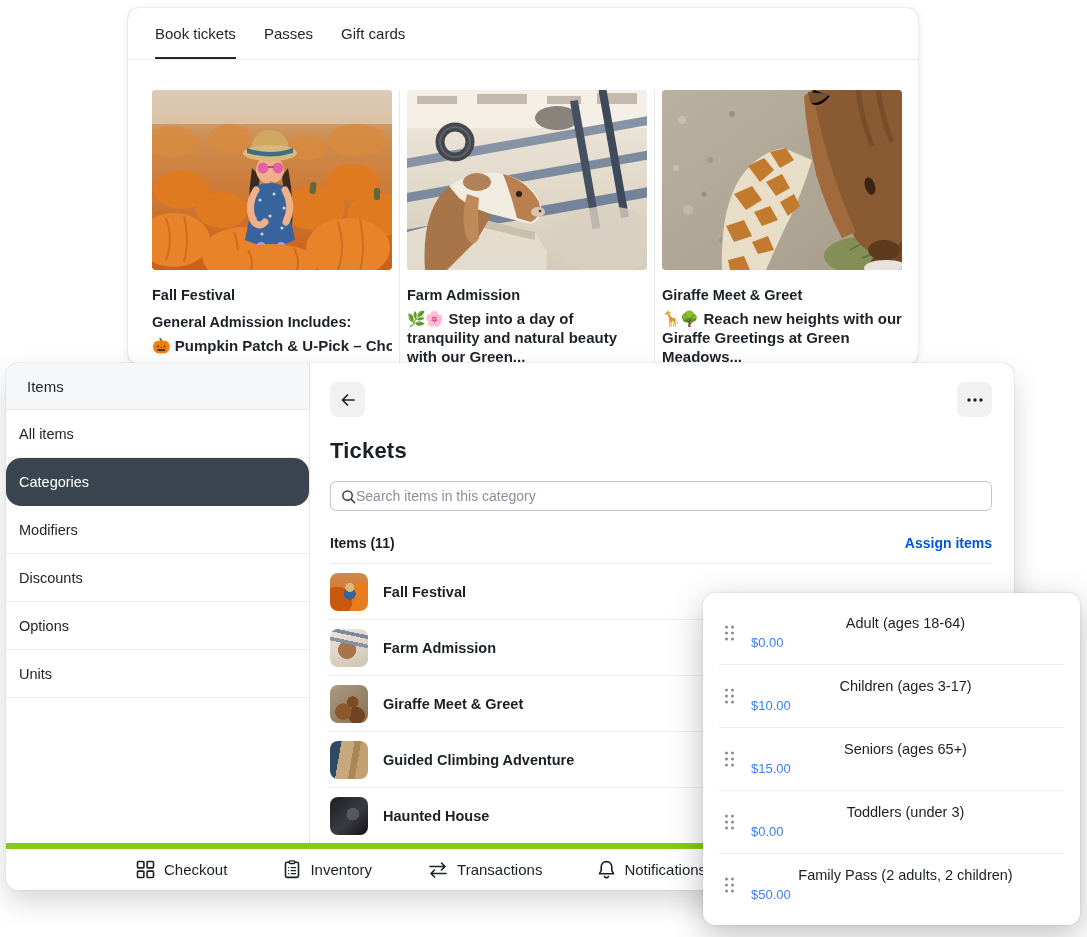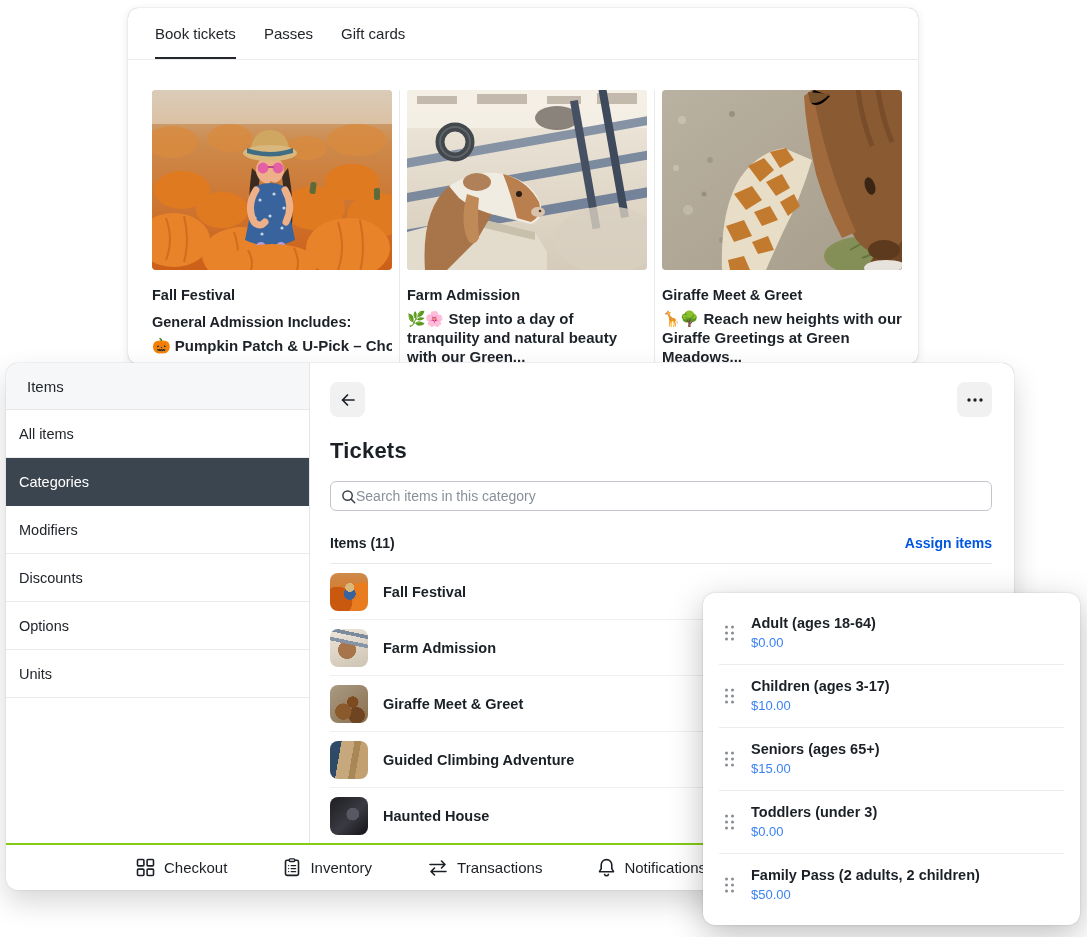--- a/index.html
+++ b/index.html
@@ -33,21 +33,21 @@
   
   #items-window {
     left:6px; top:363px; width:1008px; height:527px; border-radius:12px;
     box-shadow:0 0 1px rgba(0,0,0,.4), 0 12px 28px rgba(0,0,0,.16);
     z-index:2; overflow:hidden;
   }
   .window-body { display:flex; height:480px; }
   .sidebar { width:304px; flex:none; border-right:1px solid #e4e6e9; }
   .sidebar-header { height:47px; background:#f6f7f8; border-bottom:1px solid #e6e7e9; display:flex; align-items:center; padding-left:21px; font-size:15px; color:#23272d; }
   .side-item { height:48px; display:flex; align-items:center; padding-left:13px; border-bottom:1px solid #eaebed; font-size:14.5px; color:#20252b; cursor:pointer; }
-  .side-item.active { background:#3b454f; color:#ffffff; border-bottom-color:#3b454f; }
+  .side-item.active { background:#3b454f; color:#ffffff; border-bottom-color:#3b454f;border-radius:15px; }
 
   .content { flex:1; padding:0 22px 0 20px; position:relative; }
   .content-top { display:flex; justify-content:space-between; align-items:center; margin-top:19px; }
   .icon-btn { width:35px; height:35px; border-radius:8px; background:#f1f1f2; border:none; display:flex; align-items:center; justify-content:center; cursor:pointer; }
   .page-title { margin-top:21px; font-size:22px; font-weight:700; letter-spacing:.2px; }
   .search-box { margin-top:17px; height:30px; border:1px solid #c3c7cd; border-radius:6px; display:flex; align-items:center; padding:0 10px; background:#fff; }
   .search-box input { flex:1; border:none; outline:none; font-size:14px; font-family:inherit; color:#1b2026; background:transparent; }
   .search-box input::placeholder { color:#8a9099; }
   .list-header { display:flex; justify-content:space-between; align-items:center; margin-top:24px; padding-bottom:12px; border-bottom:1px solid #e7e8ea; }
   .items-count { font-size:14px; font-weight:700; }
@@ -79,33 +79,33 @@
     background:
       linear-gradient(100deg, #2e4a66 0 26%, #c7a87c 26% 55%, #a98756 55% 70%, #c2a071 70%);
   }
   .thumb-haunted {
     background:
       radial-gradient(circle at 60% 45%, #585862 0 20%, transparent 21%),
       linear-gradient(135deg,#1d1d22,#3a3a42 55%,#121215);
   }
   .item-name { font-size:14.5px; font-weight:700; }
 
-  .bottom-nav { position:absolute; left:0; right:0; bottom:0; height:47px; background:#fff; border-top:2px solid #84cc16; display:flex; align-items:center; padding-left:130px; gap:56px; }
+  .bottom-nav { position:absolute; left:0; right:0; bottom:0; height:47px; background:#fff; border-top:6px solid #84cc16; display:flex; align-items:center; padding-left:130px; gap:56px; }
   .nav-item { display:flex; align-items:center; gap:9px; font-size:15px; font-weight:500; color:#1b2026; cursor:pointer; white-space:nowrap; }
 
   
   #ticket-panel {
     left:703px; top:593px; width:377px; height:332px; border-radius:12px;
     box-shadow:0 0 2px rgba(0,0,0,.18), 0 10px 34px rgba(0,0,0,.26);
     z-index:3; padding:9px 0 8px; overflow:hidden;
   }
   .ticket-row { position:relative; height:62px; padding:13px 20px 0 48px; cursor:grab; }
   .ticket-divider { height:1px; background:#ececee; margin:0 16px; }
   .drag-handle { position:absolute; left:21px; top:50%; transform:translateY(-50%); display:block; cursor:grab; }
-  .ticket-name { font-size:14.5px; font-weight:700; color:#1b2026; }
+  .ticket-name { font-size:14.5px; font-weight:400; color:#1b2026;text-align:center; }
   .ticket-price { margin-top:4px; font-size:13px; color:#3b82f6; }
 
   svg { display:block; }
 </style>
 </head>
 <body>
 
 <div class="window" id="booking-window">
   <div class="tabs">
     <div class="tab active">Book tickets</div>

